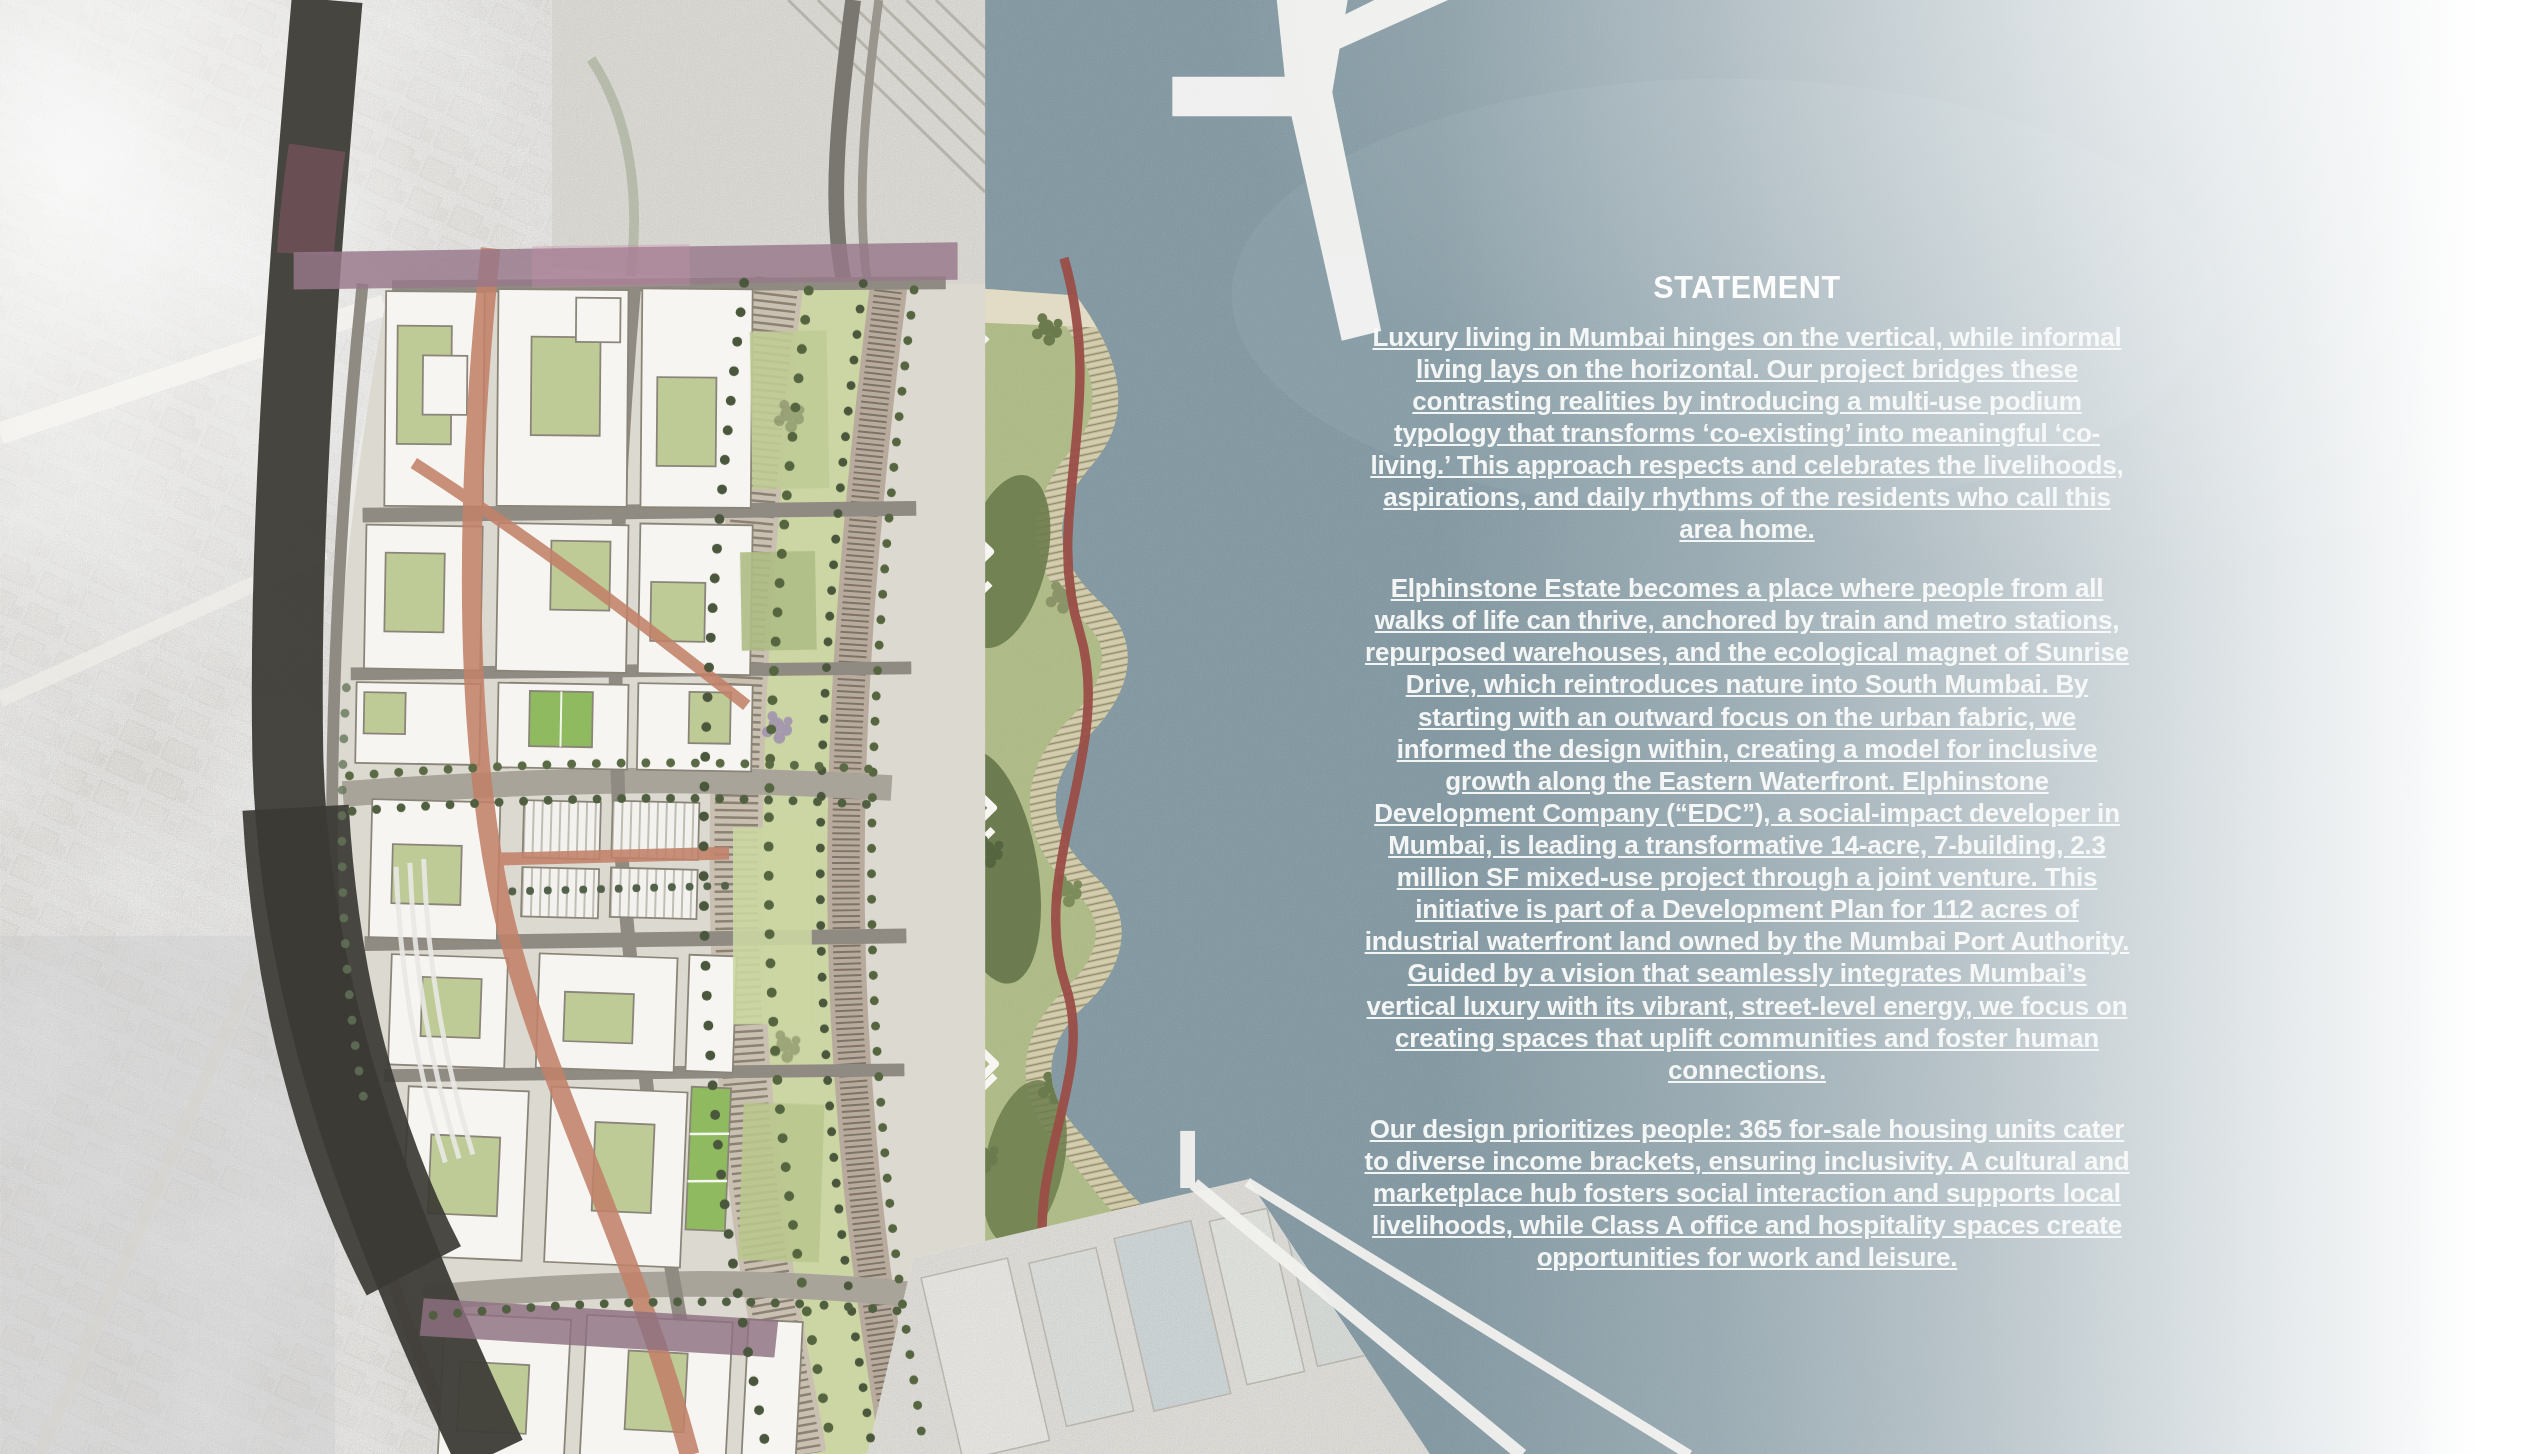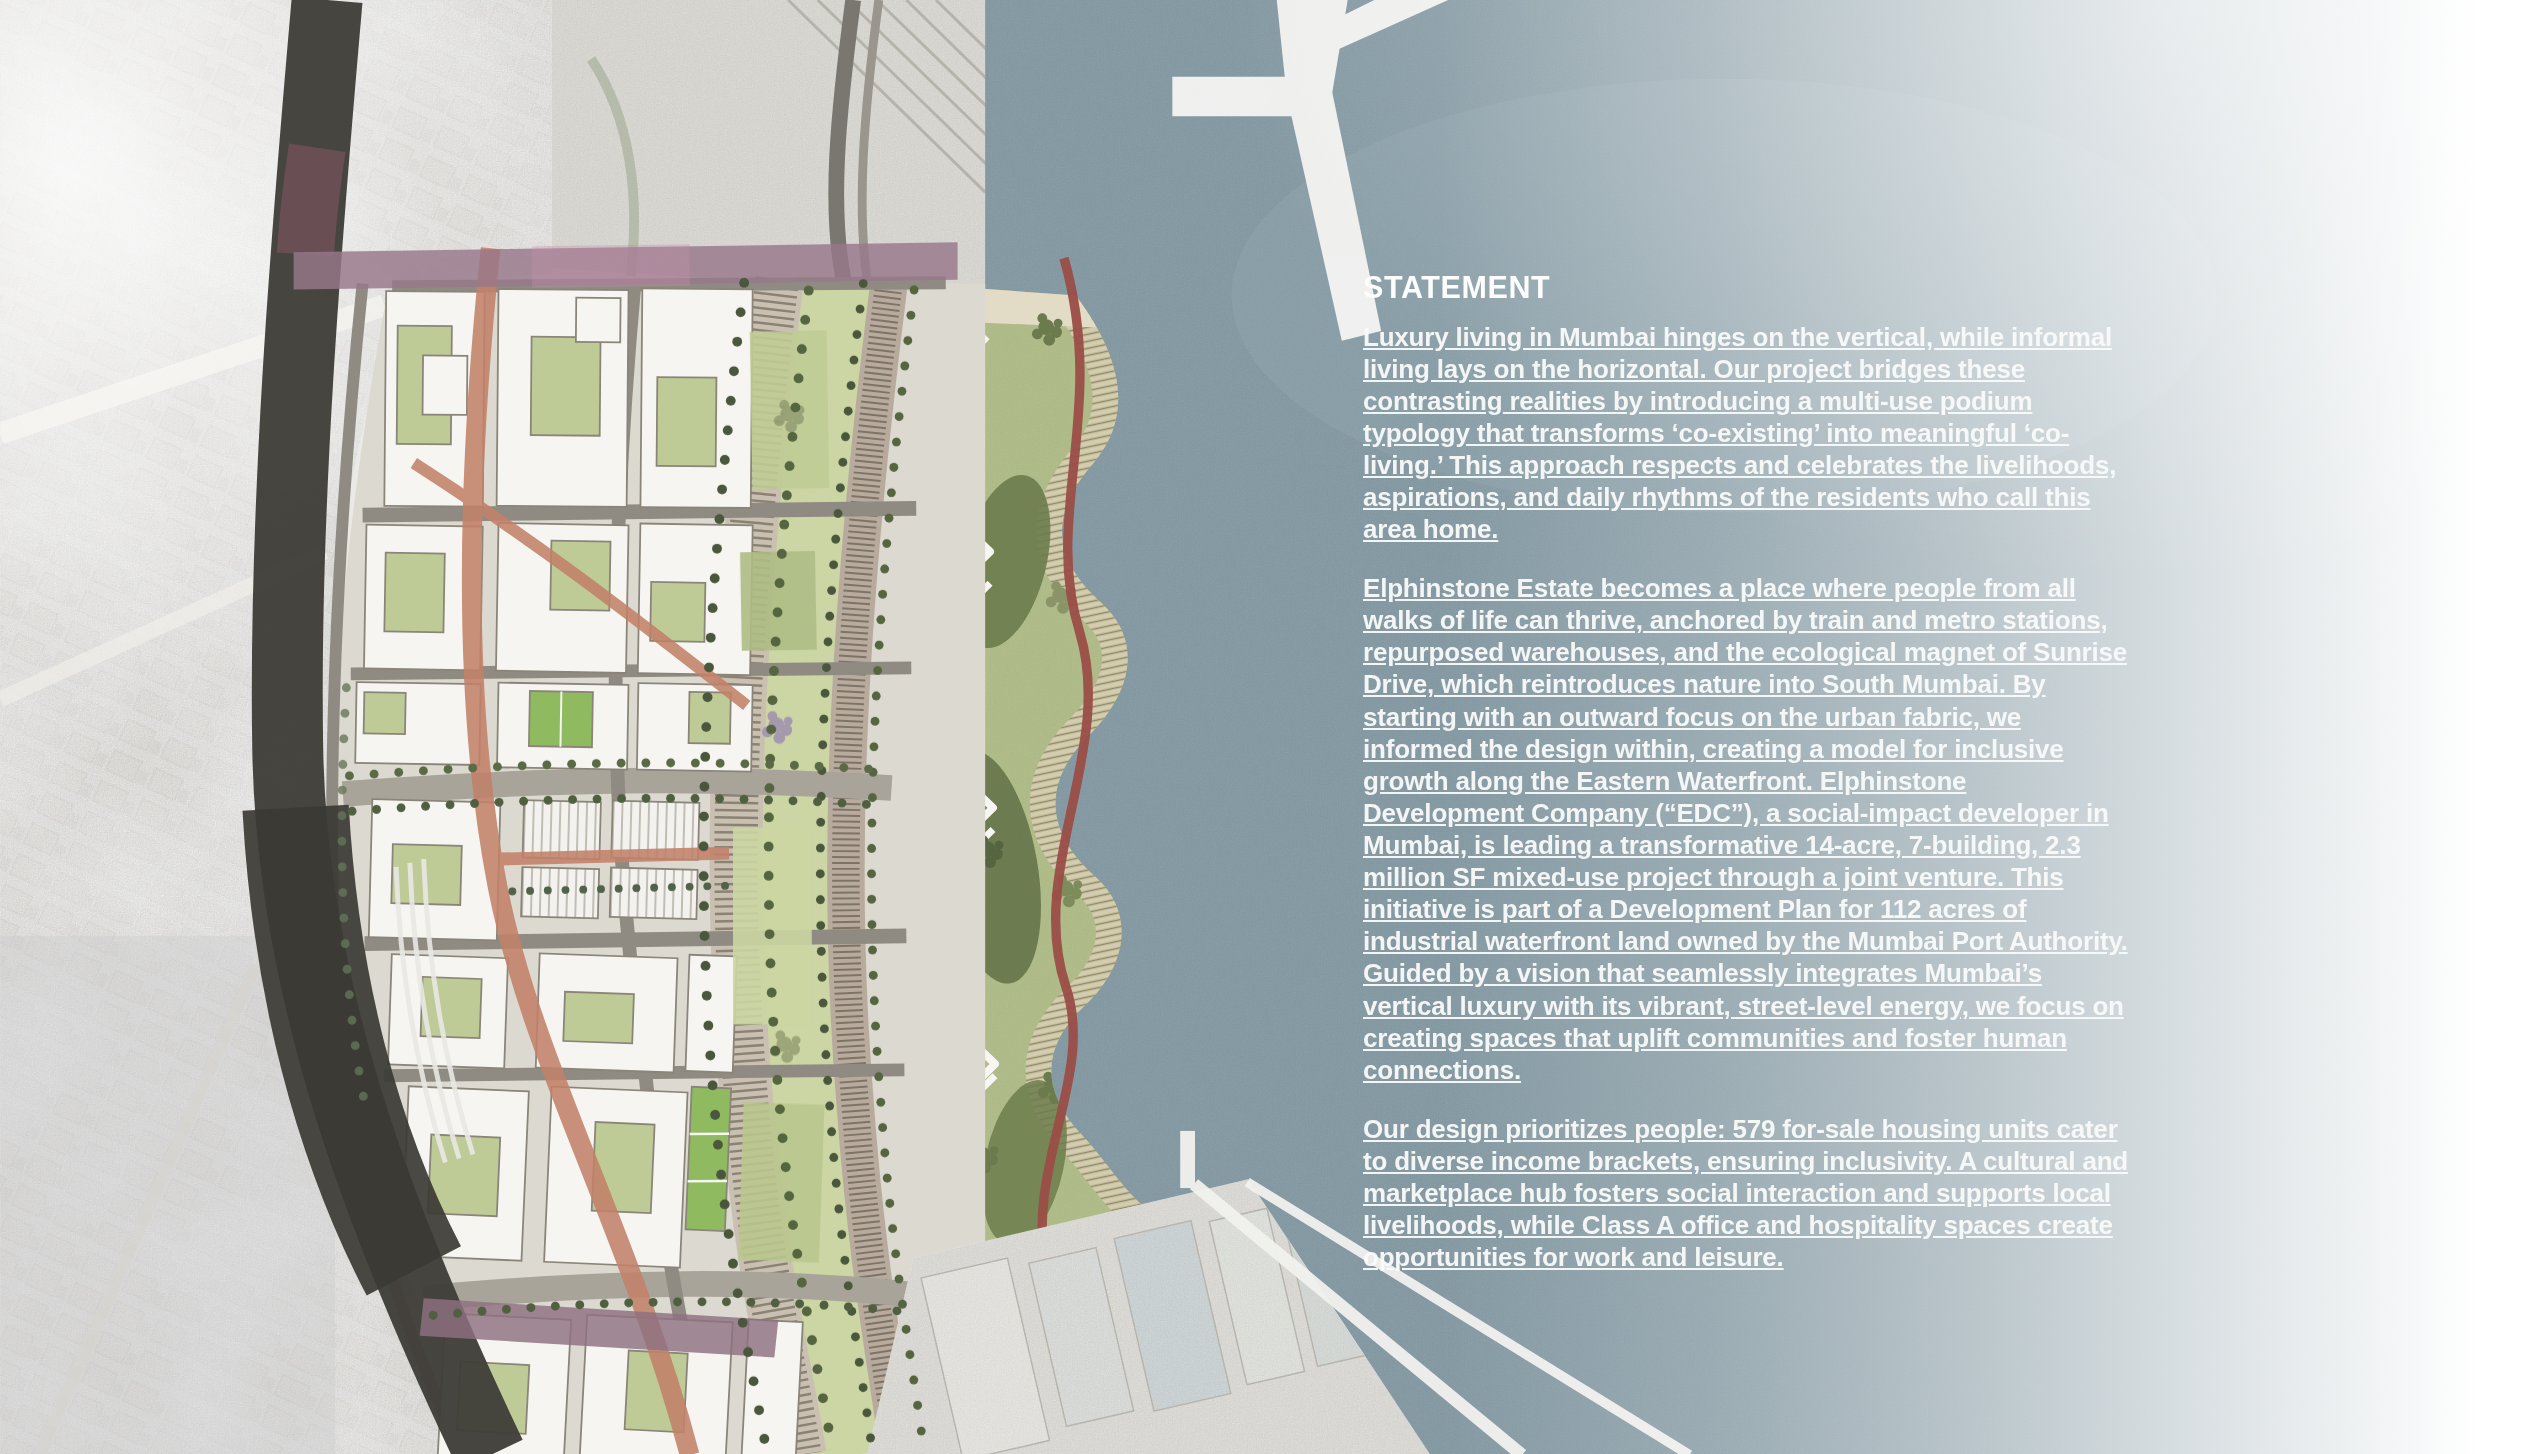--- a/index.html
+++ b/index.html
@@ -5,21 +5,21 @@
   html,body{margin:0;padding:0;background:#ffffff;}
   body{width:2522px;height:1455px;overflow:hidden;position:relative;
        font-family:"Liberation Sans",sans-serif;}
   .board{position:absolute;inset:0;}
   .plan{position:absolute;left:0;top:0;}
   .fade-right{position:absolute;top:0;right:0;width:1084px;height:1455px;pointer-events:none;
       background:linear-gradient(90deg, rgba(255,255,255,0) 0%, rgba(255,255,255,0.18) 25%,
                  rgba(255,255,255,0.42) 48%, rgba(255,255,255,0.72) 72%, #ffffff 96%);}
   .fade-topright{position:absolute;top:0;right:0;width:1478px;height:690px;pointer-events:none;
       background:radial-gradient(ellipse at 78% 0%, rgba(255,255,255,0.45) 0%, rgba(255,255,255,0) 60%);}
-  .statement{position:absolute;top:270px;right:391px;width:768px;text-align:left;
+  .statement{position:absolute;top:270px;right:391px;width:768px;text-align:center;
       color:#fafbfa;letter-spacing:-0.2px;}
   .statement h1{margin:0 0 15.8px 0;font-size:30.5px;font-weight:bold;letter-spacing:0.6px;color:#fcfdfc;}
   .statement p{margin:0 0 26.6px 0;font-size:26px;line-height:1.235;font-weight:bold;opacity:0.95;text-decoration:underline;}
 </style>
 </head>
 <body>
 
 <div class="board">
 
 <svg class="plan" width="2522" height="1455" viewBox="0 0 2560 1477">
@@ -591,17 +591,17 @@
   </g>
 </svg>
 
 <div class="fade-right"></div>
 <div class="fade-topright"></div>
 
 <div class="statement">
   <h1>STATEMENT</h1>
   <p>Luxury living in Mumbai hinges on the vertical, while informal living lays on the horizontal. Our project bridges these contrasting realities by introducing a multi-use podium typology that transforms ‘co-existing’ into meaningful ‘co-living.’ This approach respects and celebrates the livelihoods, aspirations, and daily rhythms of the residents who call this area home.</p>
   <p>Elphinstone Estate becomes a place where people from all walks of life can thrive, anchored by train and metro stations, repurposed warehouses, and the ecological magnet of Sunrise Drive, which reintroduces nature into South Mumbai. By starting with an outward focus on the urban fabric, we informed the design within, creating a model for inclusive growth along the Eastern Waterfront. Elphinstone Development Company (“EDC”), a social-impact developer in Mumbai, is leading a transformative 14-acre, 7-building, 2.3 million SF mixed-use project through a joint venture. This initiative is part of a Development Plan for 112 acres of industrial waterfront land owned by the Mumbai Port Authority. Guided by a vision that seamlessly integrates Mumbai’s vertical luxury with its vibrant, street-level energy, we focus on creating spaces that uplift communities and foster human connections.</p>
-  <p>Our design prioritizes people: 579 for-sale housing units cater to diverse income brackets, ensuring inclusivity. A cultural and marketplace hub fosters social interaction and supports local livelihoods, while Class A office and hospitality spaces create opportunities for work and leisure.</p>
+  <p>Our design prioritizes people: 365 for-sale housing units cater to diverse income brackets, ensuring inclusivity. A cultural and marketplace hub fosters social interaction and supports local livelihoods, while Class A office and hospitality spaces create opportunities for work and leisure.</p>
 </div>
 
 </div>
 
 
 </body></html>

